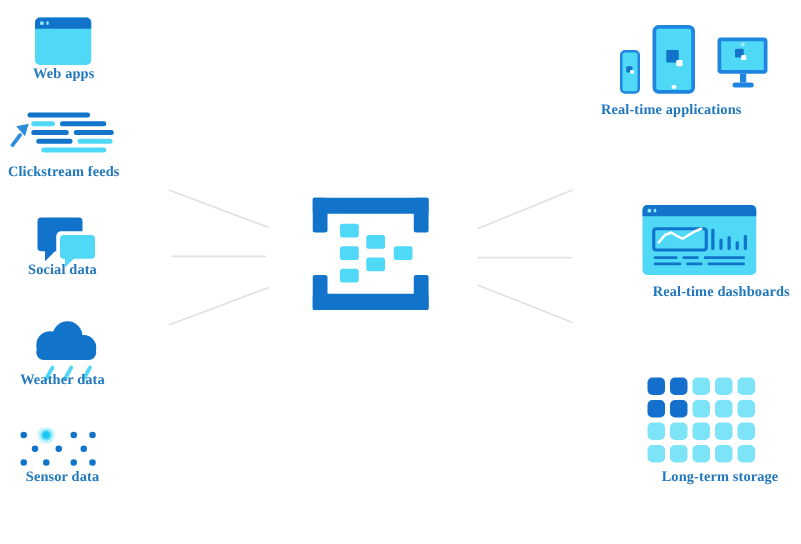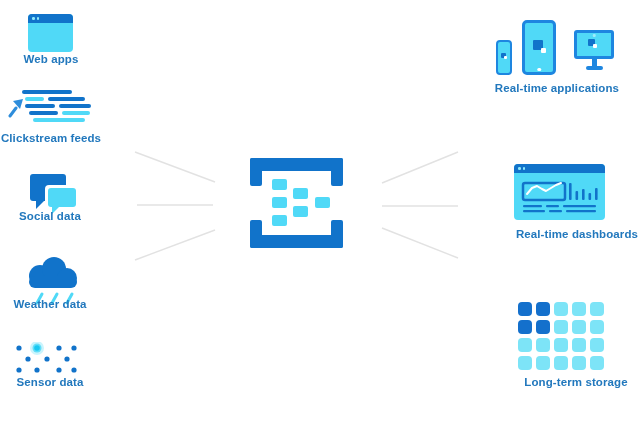--- a/index.html
+++ b/index.html
@@ -1,18 +1,18 @@
 <!DOCTYPE html>
 <html><head>
 <meta charset="utf-8">
 <style>
   html,body{margin:0;padding:0;background:#fff;}
   #canvas{
     position:relative;width:641px;height:435px;background:#fff;overflow:hidden;
-    font-family:Liberation Sans, sans-serif;
+    font-family:Liberation Serif, serif;
   }
   .label{
     position:absolute;width:140px;text-align:center;
     font-size:11.5px;font-weight:700;color:#2278bd;letter-spacing:.1px;
   }
   .abs{position:absolute;}
   svg{display:block;}
 
   
   .win{position:absolute;background:#50d9f7;border-radius:4px;}
@@ -169,21 +169,21 @@
       <div class="device monitor" style="left:574px;top:30px;">
         <div class="notch-dot"></div>
         <div class="glyph" style="left:11px;top:6px;width:7px;height:7px;">
           <div class="g-dark"></div>
             <div class="g-white"></div>
         </div>
       </div>
       <div class="stand-post" style="left:592px;top:59px;width:5px;height:7px;"></div>
       <div class="stand-base" style="left:586px;top:66px;width:17px;height:4px;"></div>
     </div>
-    <div class="label" style="left:487px;top:82px">Real-time applications</div>
+    <div class="label" style="left:467px;top:82px">Real-time applications</div>
   </div>
 
   <div>
     <div class="win" style="left:514px;top:164px;width:91px;height:56px;">
       <div class="win-bar">
         <span class="win-dot"></span>
         <span class="win-dot"></span>
       </div>
       <svg class="abs" style="left:0;top:0" width="91" height="56" viewBox="0 0 91 56">
         <rect x="9" y="19" width="42" height="17" rx="2" fill="none" stroke="#1173ca" stroke-width="2.5"></rect>

